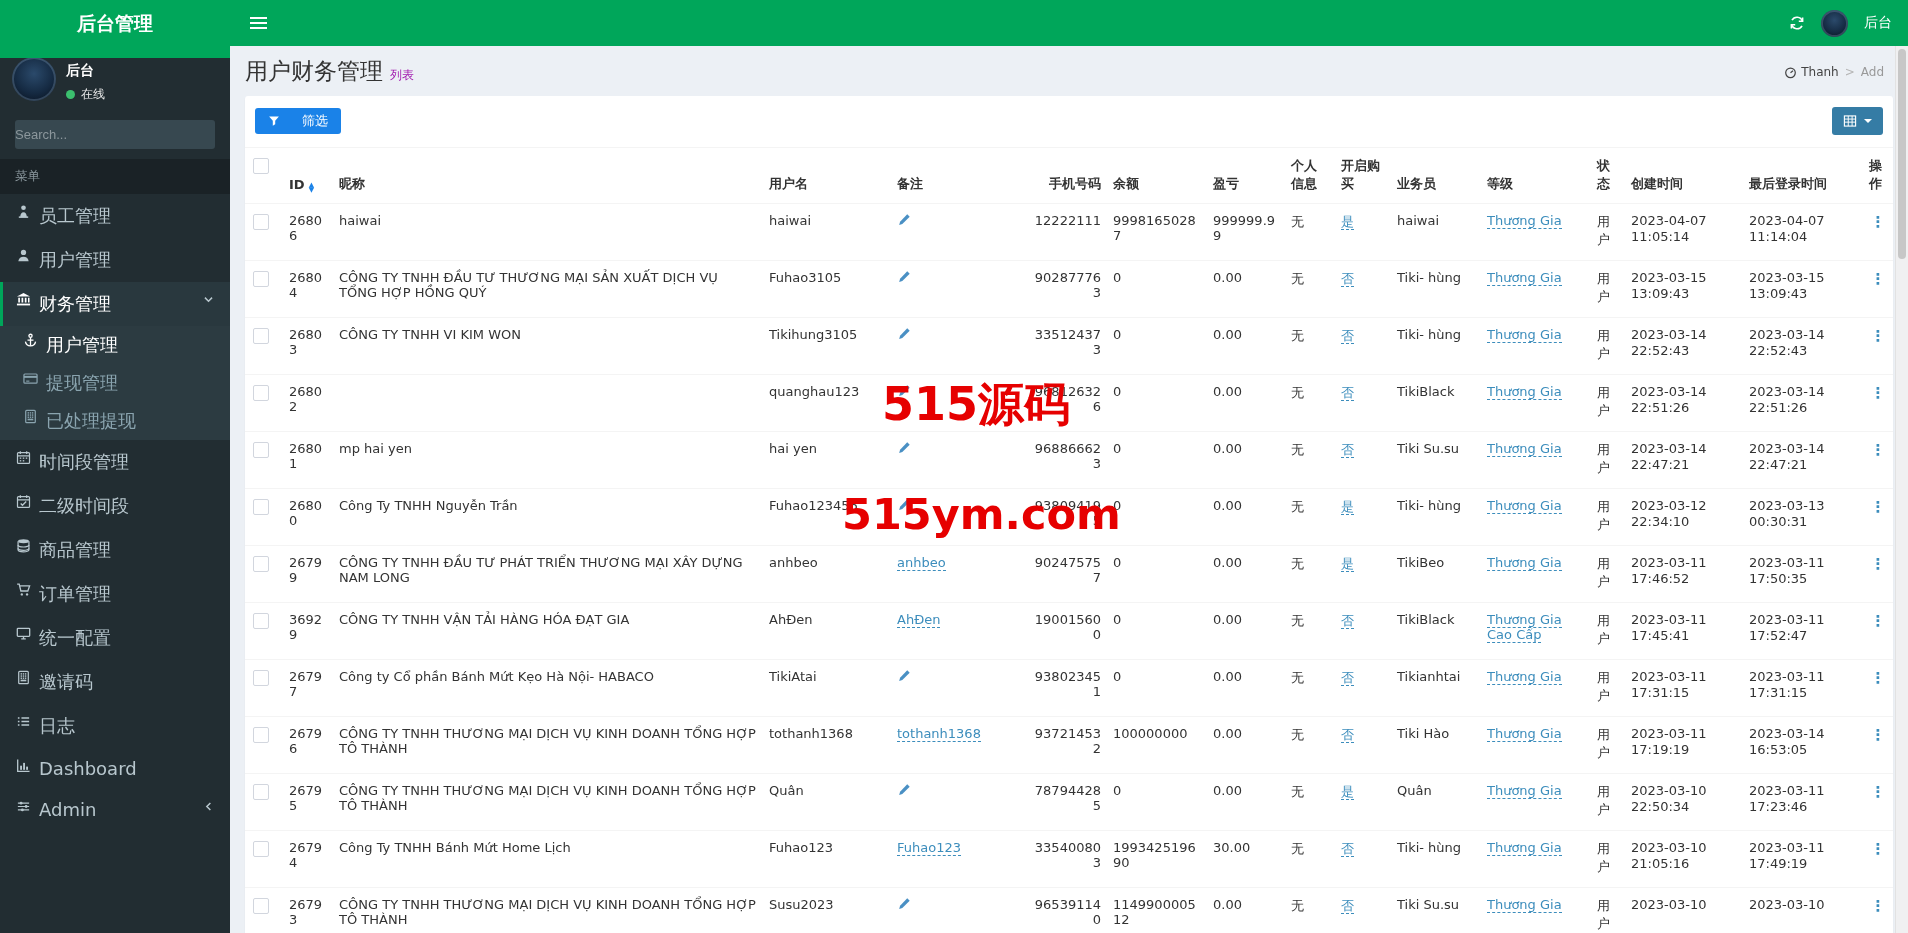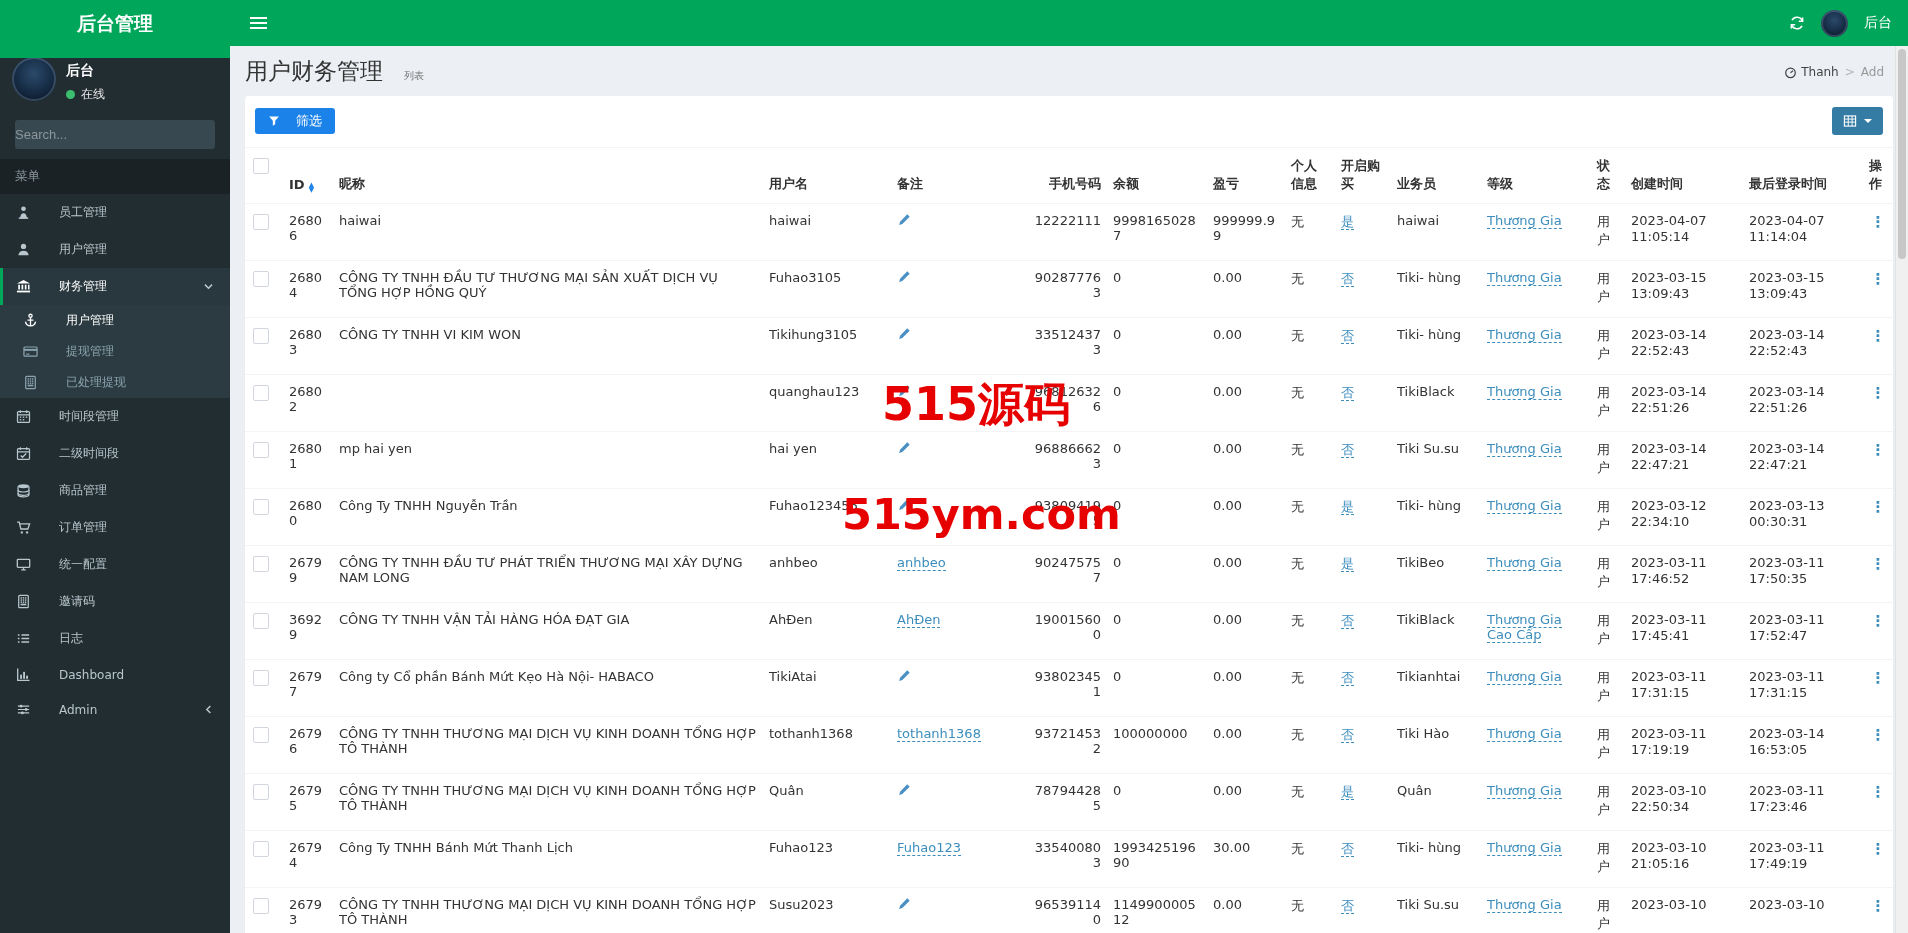--- a/index.html
+++ b/index.html
@@ -32,42 +32,42 @@
     box-shadow:inset 0 0 0 2px rgba(160,190,220,.25); }
   .user-name { color:#fff; font-size:14px; margin:5px 0 6px; font-weight:bold; }
   .user-status { color:#ececec; font-size:12px; display:flex; align-items:center; gap:6px; }
   .status-dot { width:9px; height:9px; border-radius:50%; background:#3bbf6e; display:inline-block; }
   .search-box { margin:6px 15px 10px; display:flex; background:#374850; border-radius:3px; overflow:hidden; }
   .search-box input { flex:1; background:transparent; border:none; outline:none; padding:7px 0; font-size:13px; color:#f0abfc; font-family:Liberation Sans, sans-serif; }
   .search-box input::placeholder { color:#8c979c; }
   .search-btn { background:transparent; border:none; color:#8c979c; padding:0 10px; cursor:pointer; }
   .menu-label { background:#1a2226; color:#8a979d; font-size:12.5px; padding:9px 15px; }
   ul.menu, ul.sub { list-style:none; margin:0; padding:0; }
-  .menu-item { display:flex; align-items:center; gap:27px; padding:10px 14px 10px 12px; border-left:3px solid transparent;
-    color:#b8c7ce; font-size:12px; cursor:pointer; }
+  .menu-item { display:flex; align-items:flex-start; gap:7px; padding:10px 14px 10px 12px; border-left:3px solid transparent;
+    color:#b8c7ce; font-size:18px; cursor:pointer; }
   .menu-item .micon { width:17px; display:flex; justify-content:center; flex:none; }
   .menu-item .arrow { margin-left:auto; color:#b8c7ce; }
   li.group.open { background:#2c3b41; }
   li.group.open > .menu-item { color:#fff; border-left-color:#00a65a; background:#29383e; }
   ul.sub .menu-item { padding:7px 14px 7px 22px; border-left:none; color:#8aa4af; }
   ul.sub .menu-item.active { color:#fff; }
 
   
   .content { position:absolute; left:230px; top:46px; right:0; bottom:0; background:#ecf0f5; overflow:hidden; }
   .content-header { position:relative; padding:10px 15px 9px; }
   .content-header h1 { margin:0; font-size:23px; font-weight:normal; color:#333; display:inline-block; }
-  .content-header h1 small { font-size:10px; color:#737373; margin-left:21px; font-weight:normal; }
+  .content-header h1 small { font-size:12px; color:#a21caf; margin-left:7px; font-weight:normal; }
   .breadcrumb { position:absolute; right:24px; top:19px; display:flex; align-items:center; gap:6px; font-size:12px; color:#444; }
   .breadcrumb .home-link { color:#444; cursor:pointer; display:flex; align-items:center; gap:4px; }
   .breadcrumb .sep { color:#b5b5b5; }
   .breadcrumb .current { color:#999; }
 
   .card { margin:0 15px; background:#fff; border-radius:3px; box-shadow:0 1px 1px rgba(0,0,0,.12); height:860px; position:relative; }
   .toolbar { display:flex; justify-content:space-between; align-items:center; padding:11px 10px 12px; }
-  .btn-filter { display:flex; align-items:center; gap:16px; background:#1a82e8; color:#fff; border:none; border-radius:3px;
+  .btn-filter { display:flex; align-items:center; gap:22px; background:#1a82e8; color:#fff; border:none; border-radius:3px;
     padding:4px 13px; font-size:13px; font-family:inherit; cursor:pointer; }
   .btn-cols { display:flex; align-items:center; gap:7px; background:#357ca5; color:#fff; border:none; border-radius:3px;
     padding:7px 11px; cursor:pointer; }
   .caret { width:0; height:0; border-left:4px solid transparent; border-right:4px solid transparent; border-top:4px solid #fff; }
 
   table { width:1648px; border-collapse:collapse; table-layout:fixed; border-top:1px solid #f4f4f4; }
   th, td { padding:9px 6px; text-align:left; vertical-align:top; font-size:13px; word-wrap:break-word; }
   thead th { vertical-align:bottom; font-weight:bold; color:#333; border-bottom:1px solid #f4f4f4; padding-bottom:10px; }
   thead th.c-check { vertical-align:top; }
   tbody td { border-bottom:1px solid #f4f4f4; }
@@ -706,21 +706,21 @@
             </td>
             <td class="c-login">
               <div class="dt">2023-03-11</div>
               <div class="dt">17:23:46</div>
             </td>
             <td class="c-action"><span class="kebab">⋮</span></td>
           </tr>
           <tr>
             <td class="c-check"><input type="checkbox" style=""></td>
             <td class="c-id">26794</td>
-            <td class="c-nick">Công Ty TNHH Bánh Mứt Thanh Lịch</td>
+            <td class="c-nick">Công Ty TNHH Bánh Mứt Home Lịch</td>
             <td class="c-user">Fuhao123</td>
             <td class="c-remark"><span class="lnk">Fuhao123</span></td>
             <td class="c-phone">335400803</td>
             <td class="c-balance">199342519690</td>
             <td class="c-profit">30.00</td>
             <td class="c-personal">无</td>
             <td class="c-purchase"><span class="lnk">否</span></td>
             <td class="c-agent">Tiki- hùng</td>
             <td class="c-level"><span class="lnk">Thương Gia</span></td>
             <td class="c-status">用户</td>

